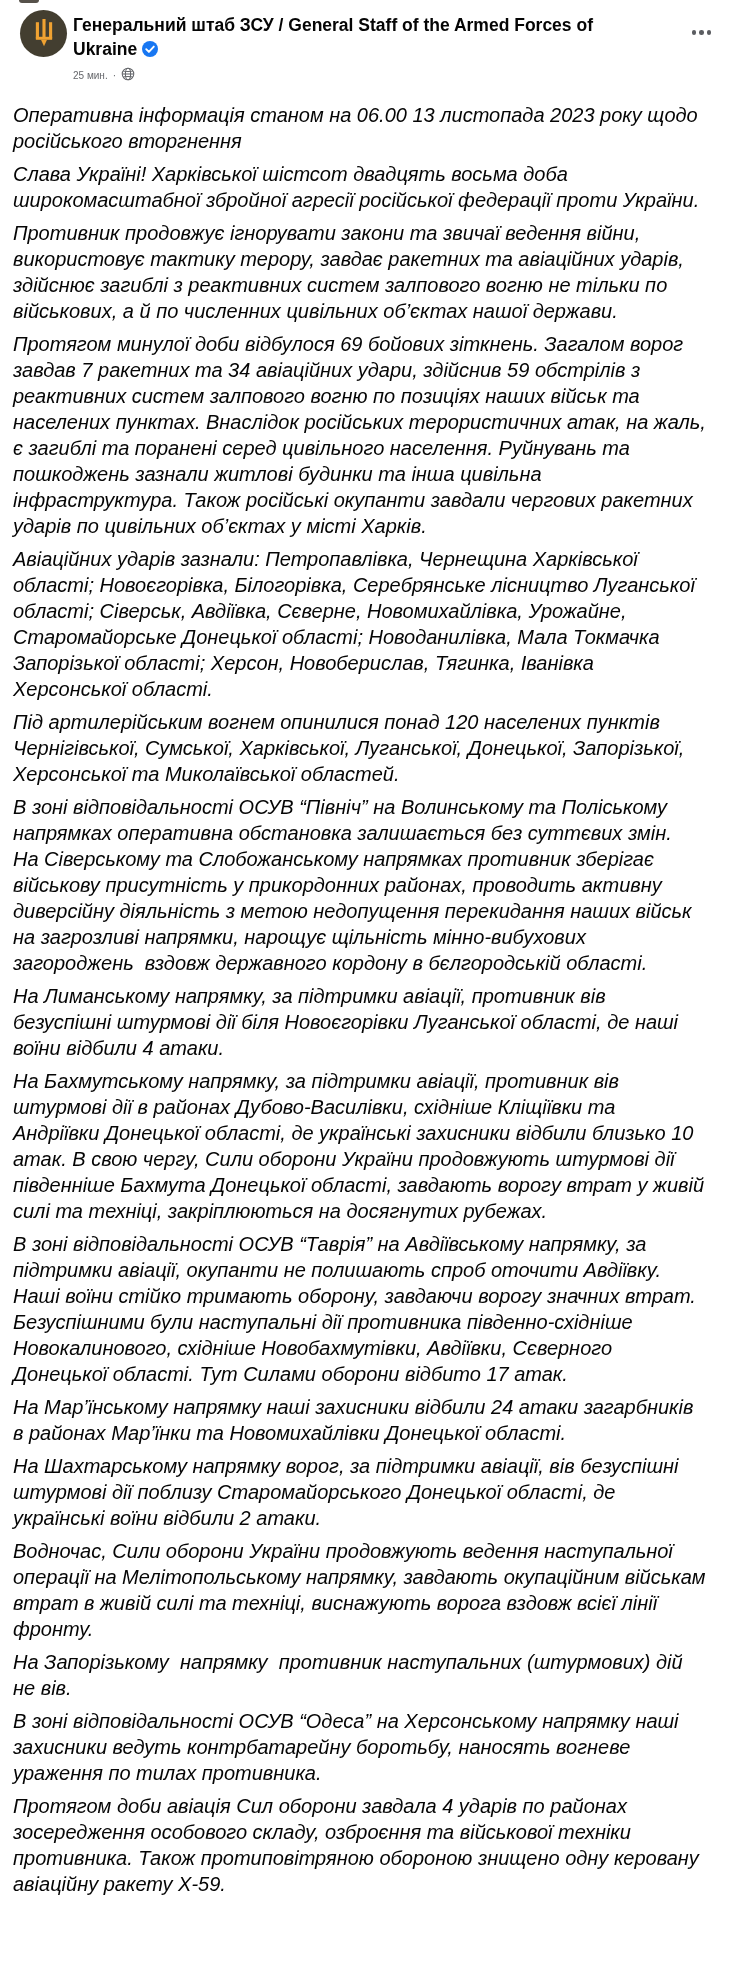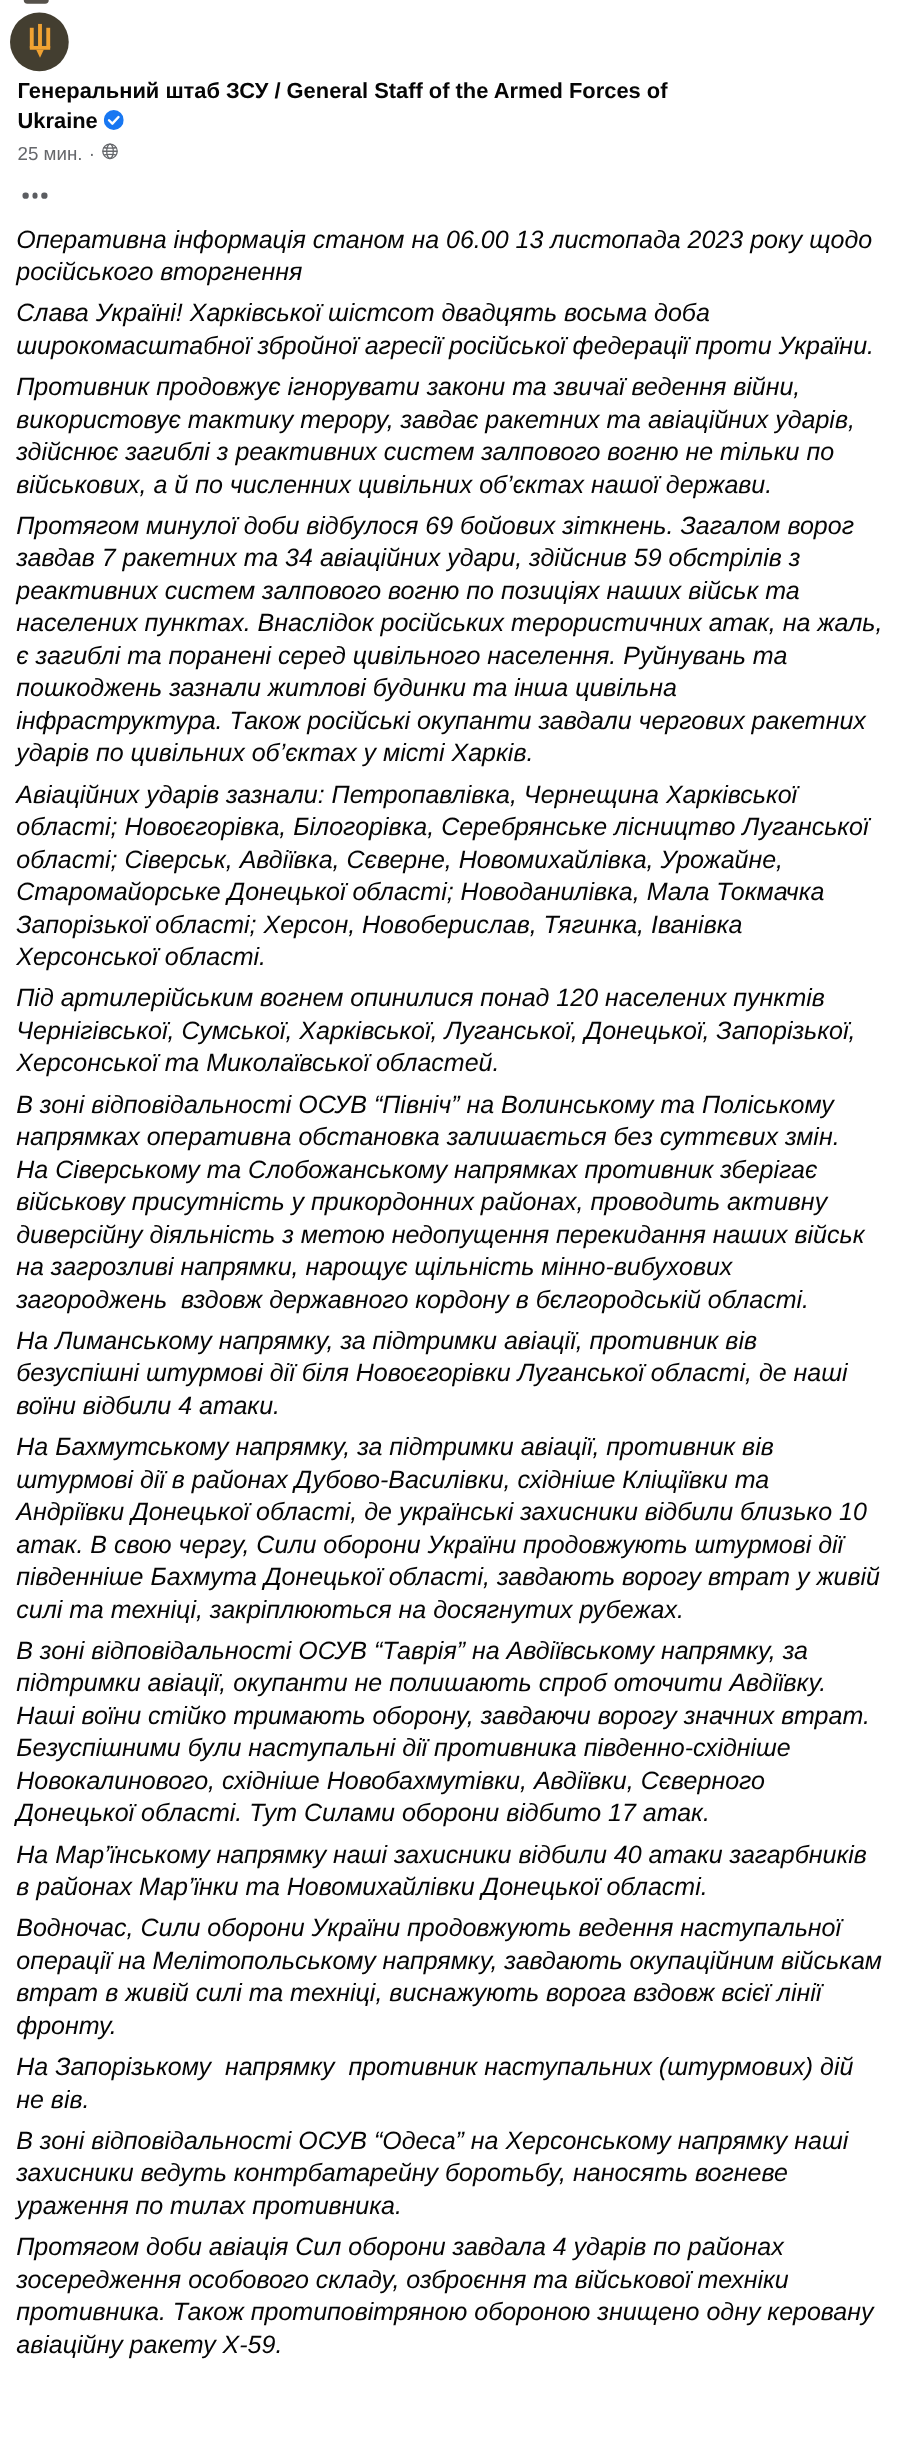--- a/index.html
+++ b/index.html
@@ -14,22 +14,21 @@
   .crop-artifact {
     position: absolute;
     left: 19px; top: 0;
     width: 20px; height: 3px;
     background: #56514a;
     border-radius: 0 0 9px 9px;
   }
   .header {
     display: flex;
     align-items: flex-start;
-    padding: 10px 20px 0 8px;
-    flex-direction: column;
+    padding: 10px 20px 0 20px;
   }
   .avatar {
     flex: 0 0 auto;
     width: 47px; height: 47px;
     border-radius: 50%;
     background: #433e30;
     display: flex;
     align-items: center;
     justify-content: center;
     cursor: pointer;
@@ -48,25 +47,25 @@
     color: #050505;
   }
   .page-name { cursor: pointer; }
   .verified {
     display: inline-block;
     vertical-align: -2px;
     margin-left: 5px;
   }
   .meta {
     margin-top: 3px;
-    font-size: 15px;
+    font-size: 10px;
     line-height: 20px;
     color: #65676b;
     display: flex;
-    align-items: flex-end;
+    align-items: flex-start;
     gap: 5px;
   }
   .meta .timestamp { cursor: pointer; }
   .globe { display: inline-block; margin-top: 1px; }
   .menu-btn {
     flex: 0 0 auto;
     margin-left: 8px;
     margin-top: 14px;
     padding: 6px 2px;
     display: flex;
@@ -153,20 +152,21 @@
       <p class="para">Слава Україні! Харківської шістсот двадцять восьма доба широкомасштабної збройної агресії російської федерації проти України.</p>
       <p class="para">Противник продовжує ігнорувати закони та звичаї ведення війни, використовує тактику терору, завдає ракетних та авіаційних ударів, здійснює загиблі з реактивних систем залпового вогню не тільки по військових, а й по численних цивільних об’єктах нашої держави.</p>
       <p class="para">Протягом минулої доби відбулося 69 бойових зіткнень. Загалом ворог завдав 7 ракетних та 34 авіаційних удари, здійснив 59 обстрілів з реактивних систем залпового вогню по позиціях наших військ та населених пунктах. Внаслідок російських терористичних атак, на жаль, є загиблі та поранені серед цивільного населення. Руйнувань та пошкоджень зазнали житлові будинки та інша цивільна інфраструктура. Також російські окупанти завдали чергових ракетних ударів по цивільних об’єктах у місті Харків.</p>
       <p class="para">Авіаційних ударів зазнали: Петропавлівка, Чернещина Харківської області; Новоєгорівка, Білогорівка, Серебрянське лісництво Луганської області; Сіверськ, Авдіївка, Сєверне, Новомихайлівка, Урожайне, Старомайорське Донецької області; Новоданилівка, Мала Токмачка Запорізької області; Херсон, Новоберислав, Тягинка, Іванівка Херсонської області.</p>
       <p class="para">Під артилерійським вогнем опинилися понад 120 населених пунктів Чернігівської, Сумської, Харківської, Луганської, Донецької, Запорізької, Херсонської та Миколаївської областей.</p>
       <p class="para">В зоні відповідальності ОСУВ “Північ” на Волинському та Поліському напрямках оперативна обстановка залишається без суттєвих змін.
 На Сіверському та Слобожанському напрямках противник зберігає військову присутність у прикордонних районах, проводить активну диверсійну діяльність з метою недопущення перекидання наших військ на загрозливі напрямки, нарощує щільність мінно-вибухових загороджень  вздовж державного кордону в бєлгородській області.</p>
       <p class="para">На Лиманському напрямку, за підтримки авіації, противник вів безуспішні штурмові дії біля Новоєгорівки Луганської області, де наші воїни відбили 4 атаки.</p>
       <p class="para">На Бахмутському напрямку, за підтримки авіації, противник вів штурмові дії в районах Дубово-Василівки, східніше Кліщіївки та Андріївки Донецької області, де українські захисники відбили близько 10 атак. В свою чергу, Сили оборони України продовжують штурмові дії південніше Бахмута Донецької області, завдають ворогу втрат у живій силі та техніці, закріплюються на досягнутих рубежах.</p>
       <p class="para">В зоні відповідальності ОСУВ “Таврія” на Авдіївському напрямку, за підтримки авіації, окупанти не полишають спроб оточити Авдіївку. Наші воїни стійко тримають оборону, завдаючи ворогу значних втрат. Безуспішними були наступальні дії противника південно-східніше Новокалинового, східніше Новобахмутівки, Авдіївки, Сєверного Донецької області. Тут Силами оборони відбито 17 атак.</p>
-      <p class="para">На Мар’їнському напрямку наші захисники відбили 40 атаки загарбників в районах Мар’їнки та Новомихайлівки Донецької області.</p>
+      <p class="para">На Мар’їнському напрямку наші захисники відбили 24 атаки загарбників в районах Мар’їнки та Новомихайлівки Донецької області.</p>
+      <p class="para">На Шахтарському напрямку ворог, за підтримки авіації, вів безуспішні штурмові дії поблизу Старомайорського Донецької області, де українські воїни відбили 2 атаки.</p>
       <p class="para">Водночас, Сили оборони України продовжують ведення наступальної операції на Мелітопольському напрямку, завдають окупаційним військам втрат в живій силі та техніці, виснажують ворога вздовж всієї лінії фронту.</p>
       <p class="para">На Запорізькому  напрямку  противник наступальних (штурмових) дій не вів.</p>
       <p class="para">В зоні відповідальності ОСУВ “Одеса” на Херсонському напрямку наші захисники ведуть контрбатарейну боротьбу, наносять вогневе ураження по тилах противника.</p>
       <p class="para">Протягом доби авіація Сил оборони завдала 4 ударів по районах зосередження особового складу, озброєння та військової техніки противника. Також протиповітряною обороною знищено одну керовану авіаційну ракету Х-59.</p>
     </div>
 
 </div>
 
 </body></html>

